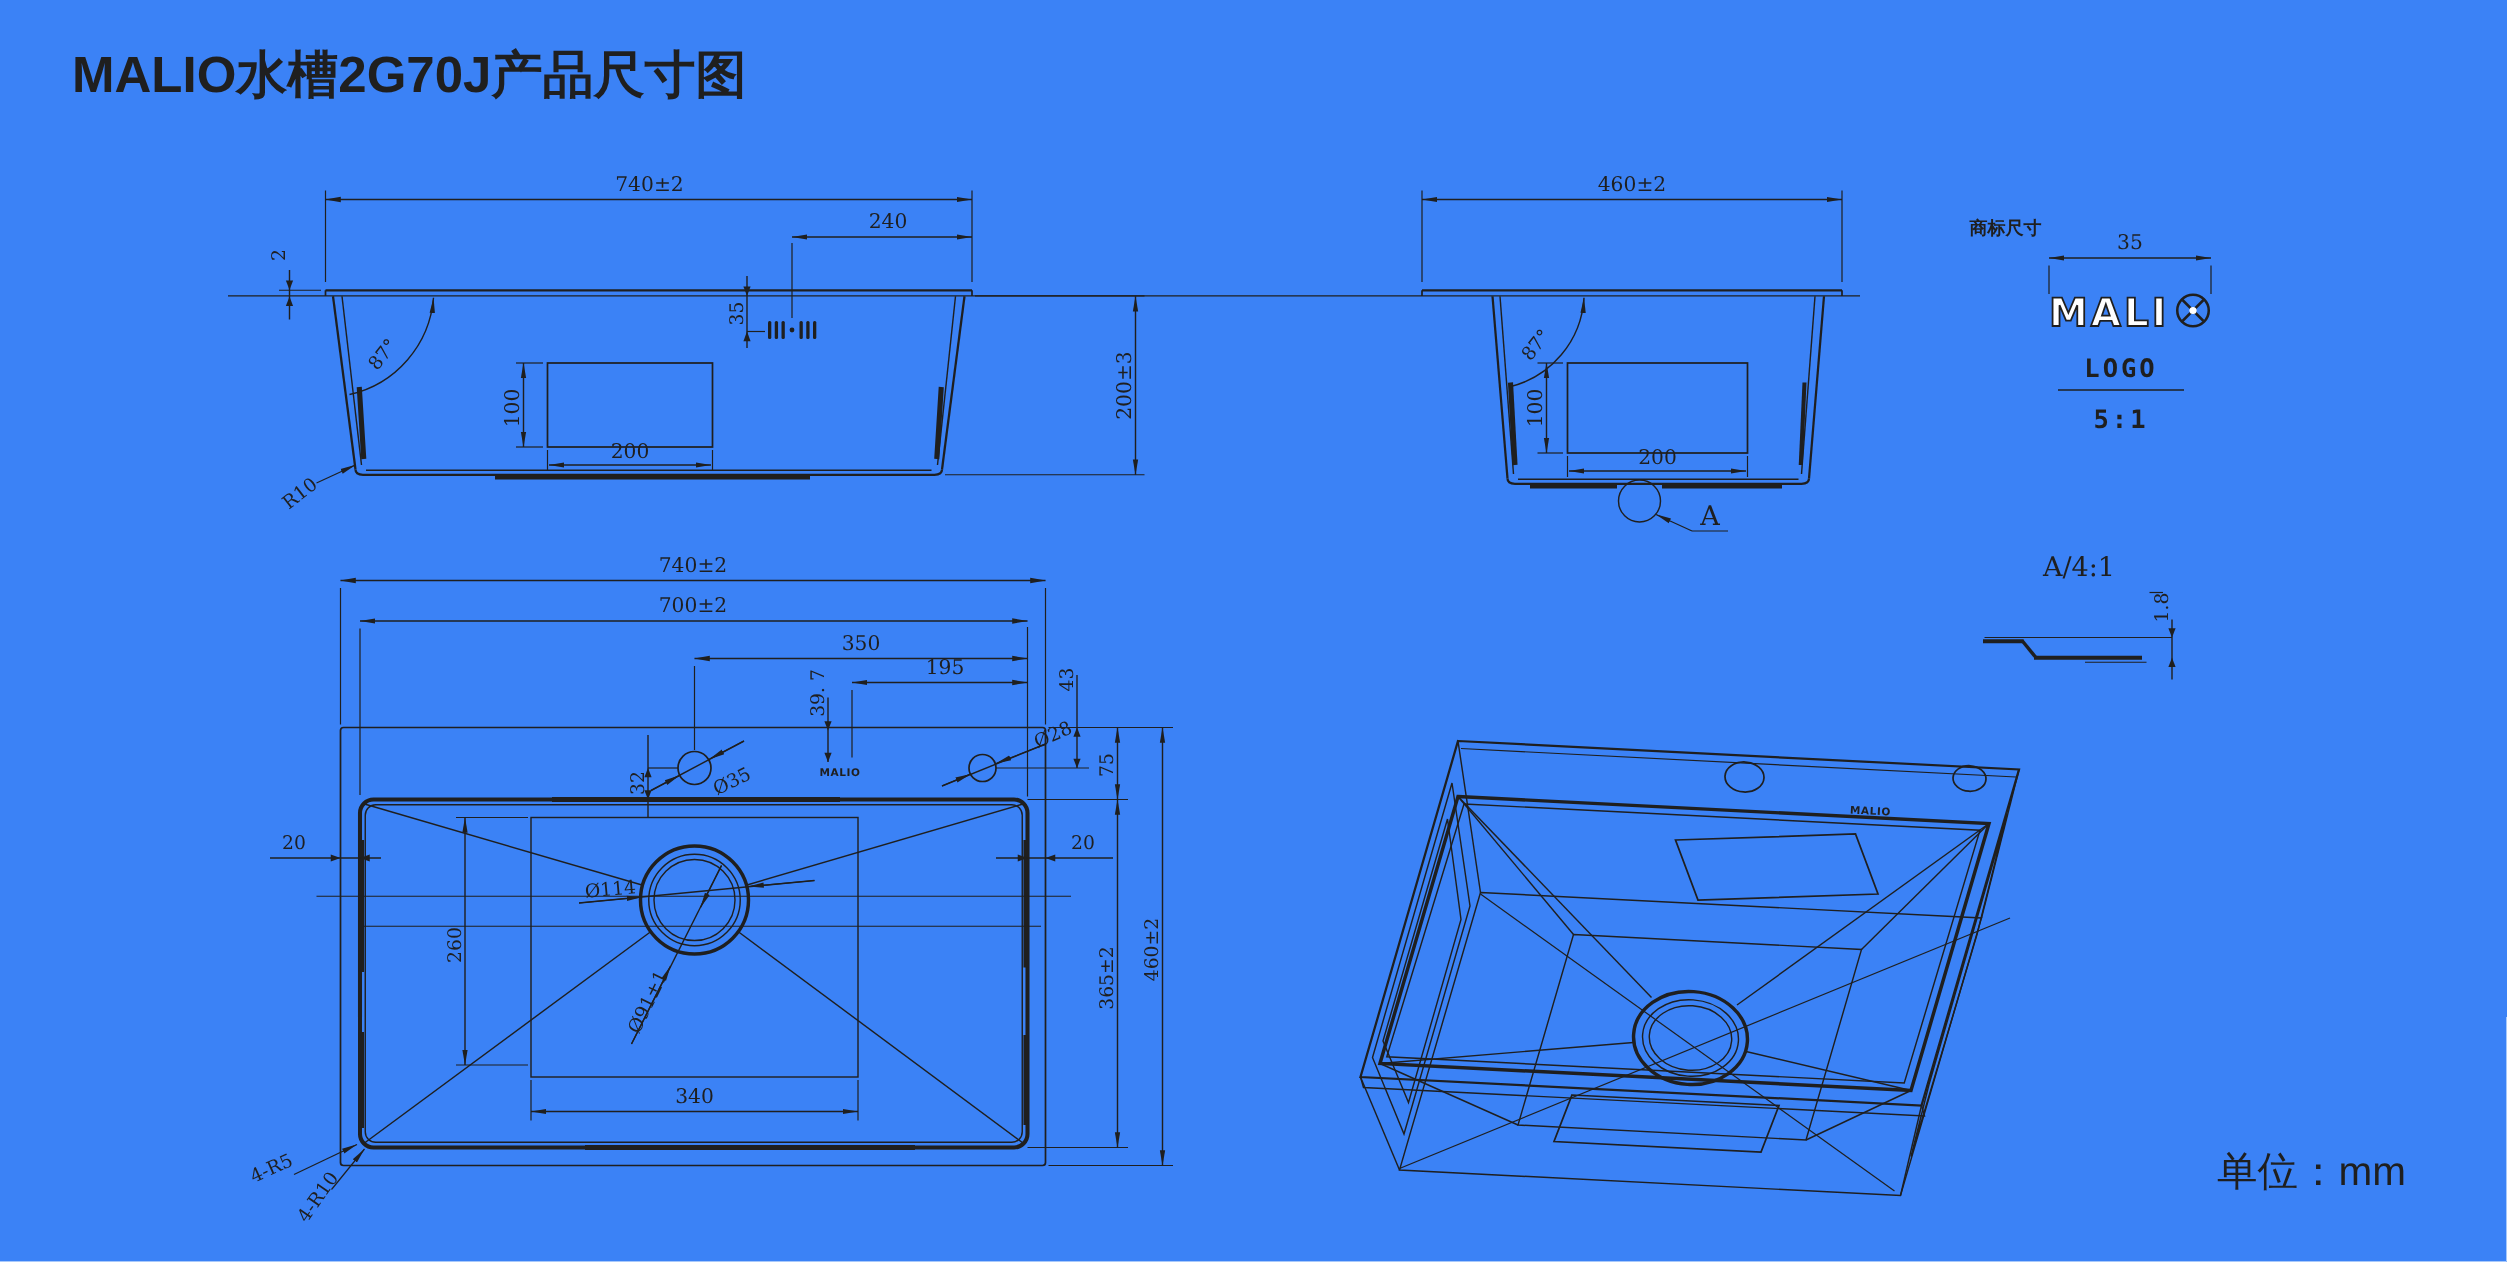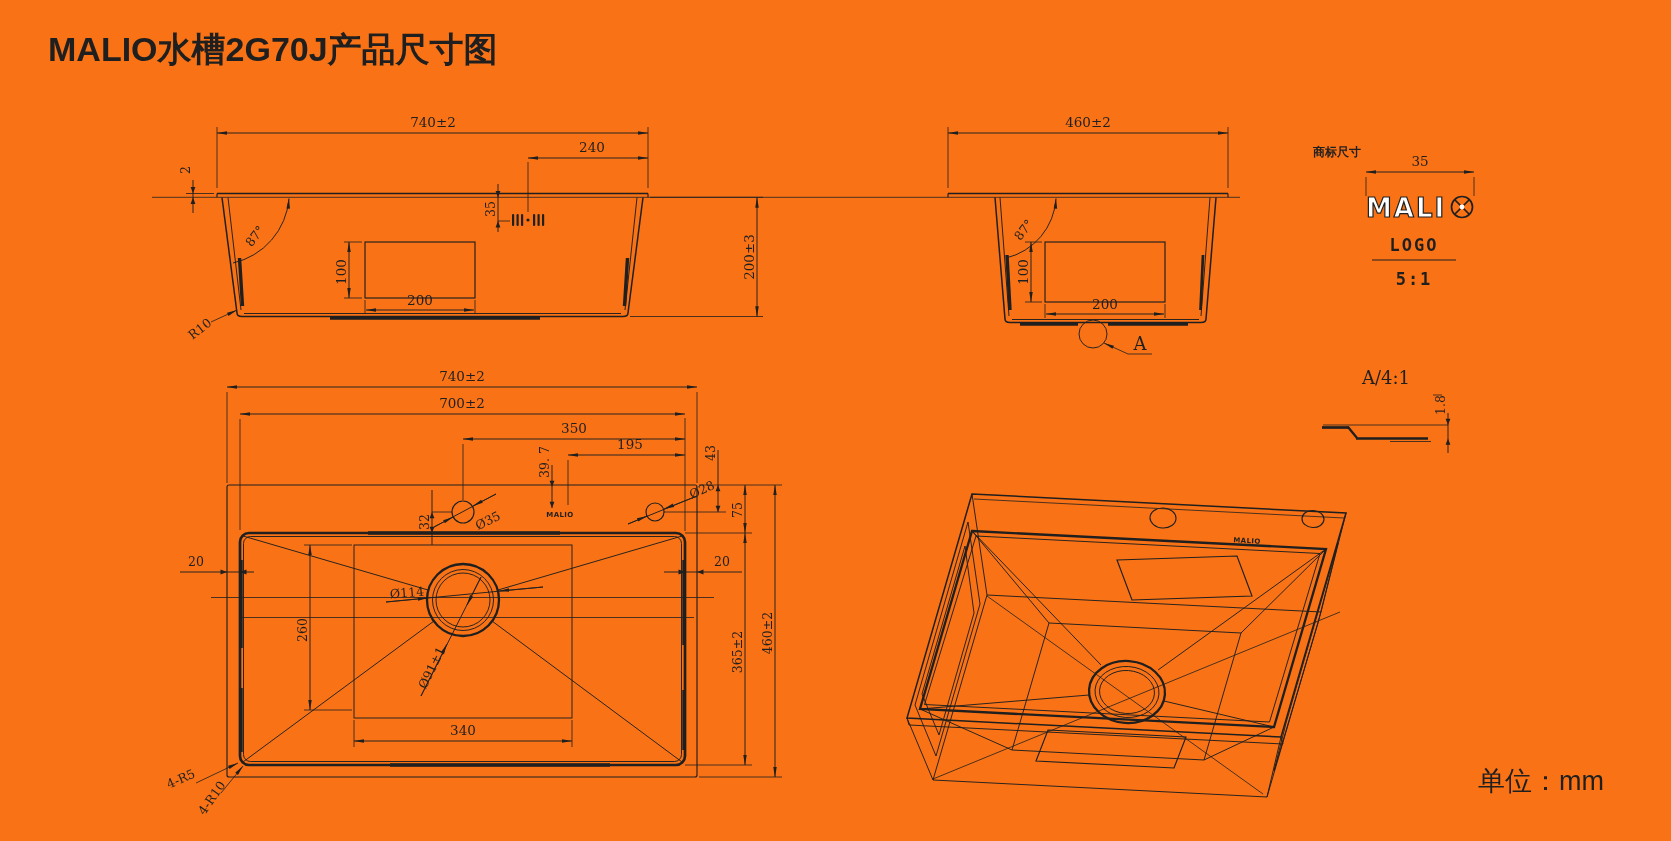--- a/index.html
+++ b/index.html
@@ -1,16 +1,16 @@
 <!DOCTYPE html>
 <html><head>
 <meta charset="utf-8">
 <style>
   html,body{margin:0;padding:0;background:#fff;}
-  .page{position:relative;width:1671px;height:841px;background:#f97316;overflow:hidden;}
+  .page{position:relative;width:1671px;height:841px;background:#3b82f6;overflow:hidden;}
   svg{display:block;}
   .ln{stroke:#1f1f1f;fill:none;stroke-linecap:butt;}
   .w07{stroke-width:0.8;} .w09{stroke-width:0.95;} .w11{stroke-width:1.15;}
   .w14{stroke-width:1.5;} .w22{stroke-width:2.3;} .w26{stroke-width:2.7;} .w3{stroke-width:3.4;}
   .dm{marker-start:url(#arw);marker-end:url(#arw);}
   .ae{marker-end:url(#arw);}
   text{fill:#1f1f1f;font-family:"DejaVu Serif","Liberation Serif",serif;}
   .t{font-size:13.5px;text-anchor:middle;}
   .ts{font-size:12.5px;text-anchor:middle;}
   .tri{fill:#1f1f1f;stroke:none;}

